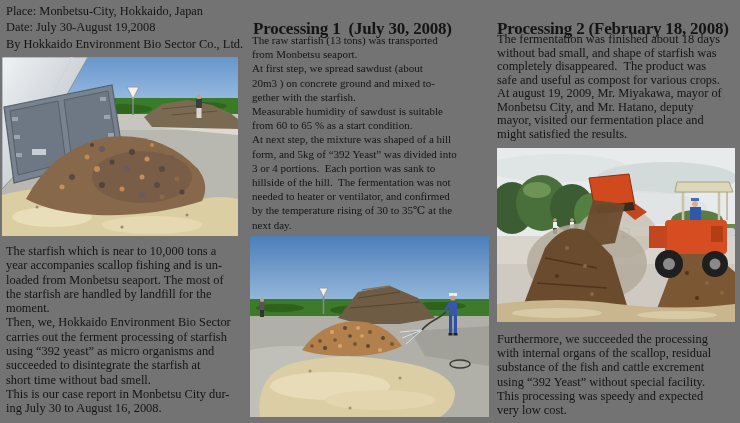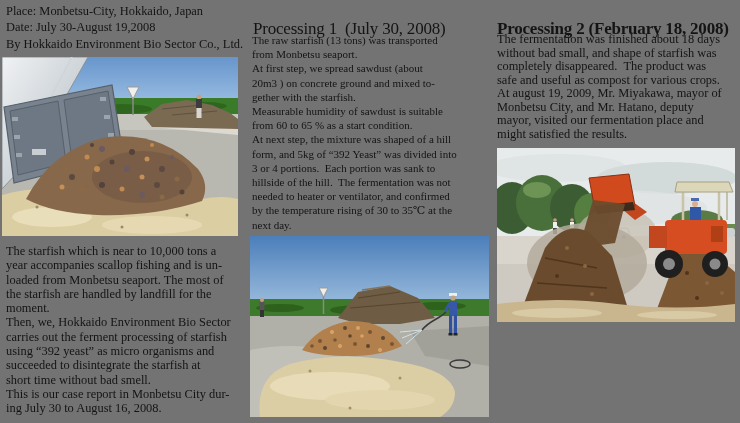--- a/index.html
+++ b/index.html
@@ -1,21 +1,21 @@
 <!DOCTYPE html>
 <html><head>
 <meta charset="utf-8">
 <style>
   html,body{margin:0;padding:0;background:#fff;}
   .page{position:relative;width:740px;height:423px;background:#737373;overflow:hidden;
         font-family:"Liberation Serif","DejaVu Serif",serif;color:#141414;}
   .pre{white-space:pre;}
   .meta{position:absolute;left:6px;top:3px;font-size:12.4px;line-height:16.4px;}
   .intro{position:absolute;left:6px;top:244px;font-size:12.4px;line-height:14.3px;}
-  .p1title{position:absolute;left:253px;top:5px;font-size:17px;font-weight:normal;letter-spacing:-0.2px;}
+  .p1title{position:absolute;left:253px;top:5px;font-size:17px;font-weight:bold;letter-spacing:-0.2px;}
   .p1body{position:absolute;left:252px;top:33px;font-size:11px;line-height:14.2px;}
   .p2title{position:absolute;left:497px;top:5px;font-size:17px;font-weight:bold;letter-spacing:-0.2px;}
   .p2body{position:absolute;left:497px;top:33px;font-size:12.4px;line-height:13.5px;font-family:Liberation Serif, serif;}
   .p2body2{position:absolute;left:497px;top:332px;font-size:12.4px;line-height:14.2px;}
   figure{margin:0;padding:0;}
   .photo{position:absolute;}
   .photo svg{display:block;}
   .photo1{left:2px;top:57px;}
   .photo2{left:250px;top:236px;}
   .photo3{left:497px;top:148px;}
@@ -331,14 +331,20 @@
           <circle cx="95" cy="146" r="2" fill="#8a6742"></circle>
       </g>
       <g>
         <path d="M0,174 L0,156 Q60,148 120,156 Q180,163 238,156 L238,174 Z" fill="#c9b68e"></path>
         <ellipse cx="60" cy="165" rx="45" ry="5" fill="#d9caa6"></ellipse>
         <ellipse cx="180" cy="167" rx="40" ry="4" fill="#d9caa6"></ellipse>
       </g>
     </svg>
   </figure>
 
+  <div class="p2body2 pre">Furthermore, we succeeded the processing
+with internal organs of the scallop, residual
+substance of the fish and cattle excrement
+using “392 Yeast” without special facility.
+This processing was speedy and expected
+very low cost.</div>
 
 </div>
 
 </body></html>

